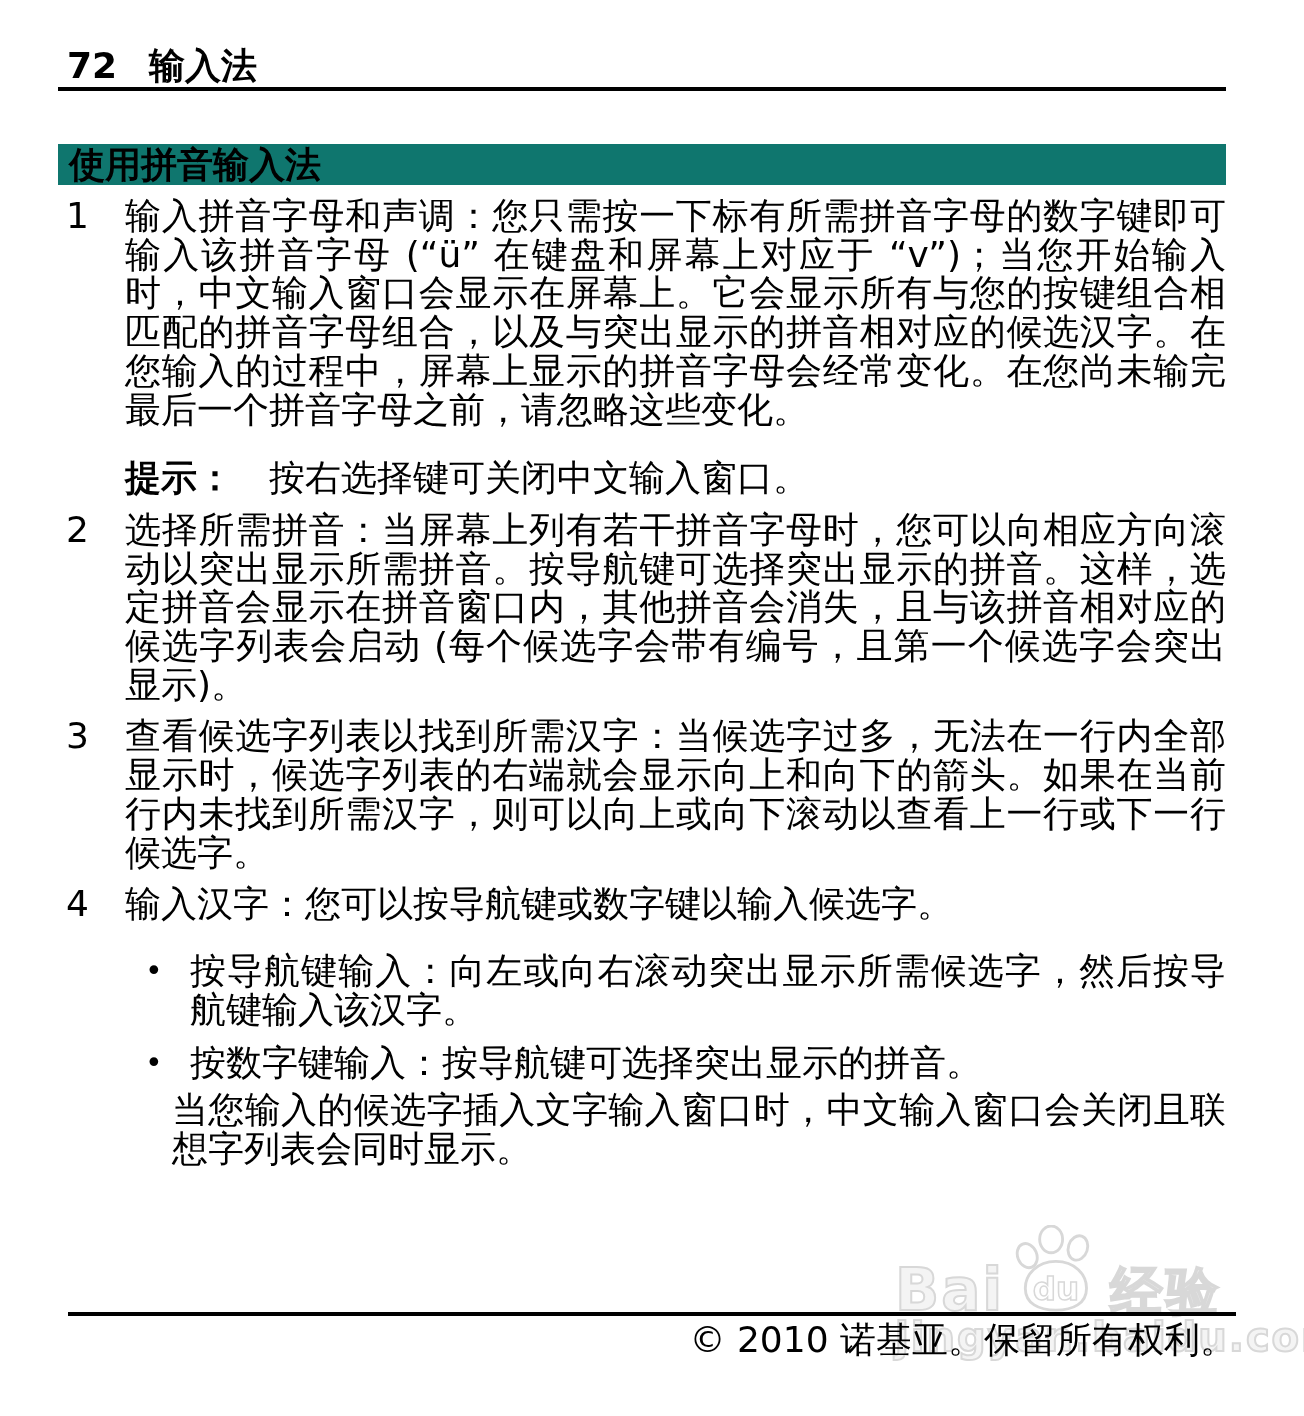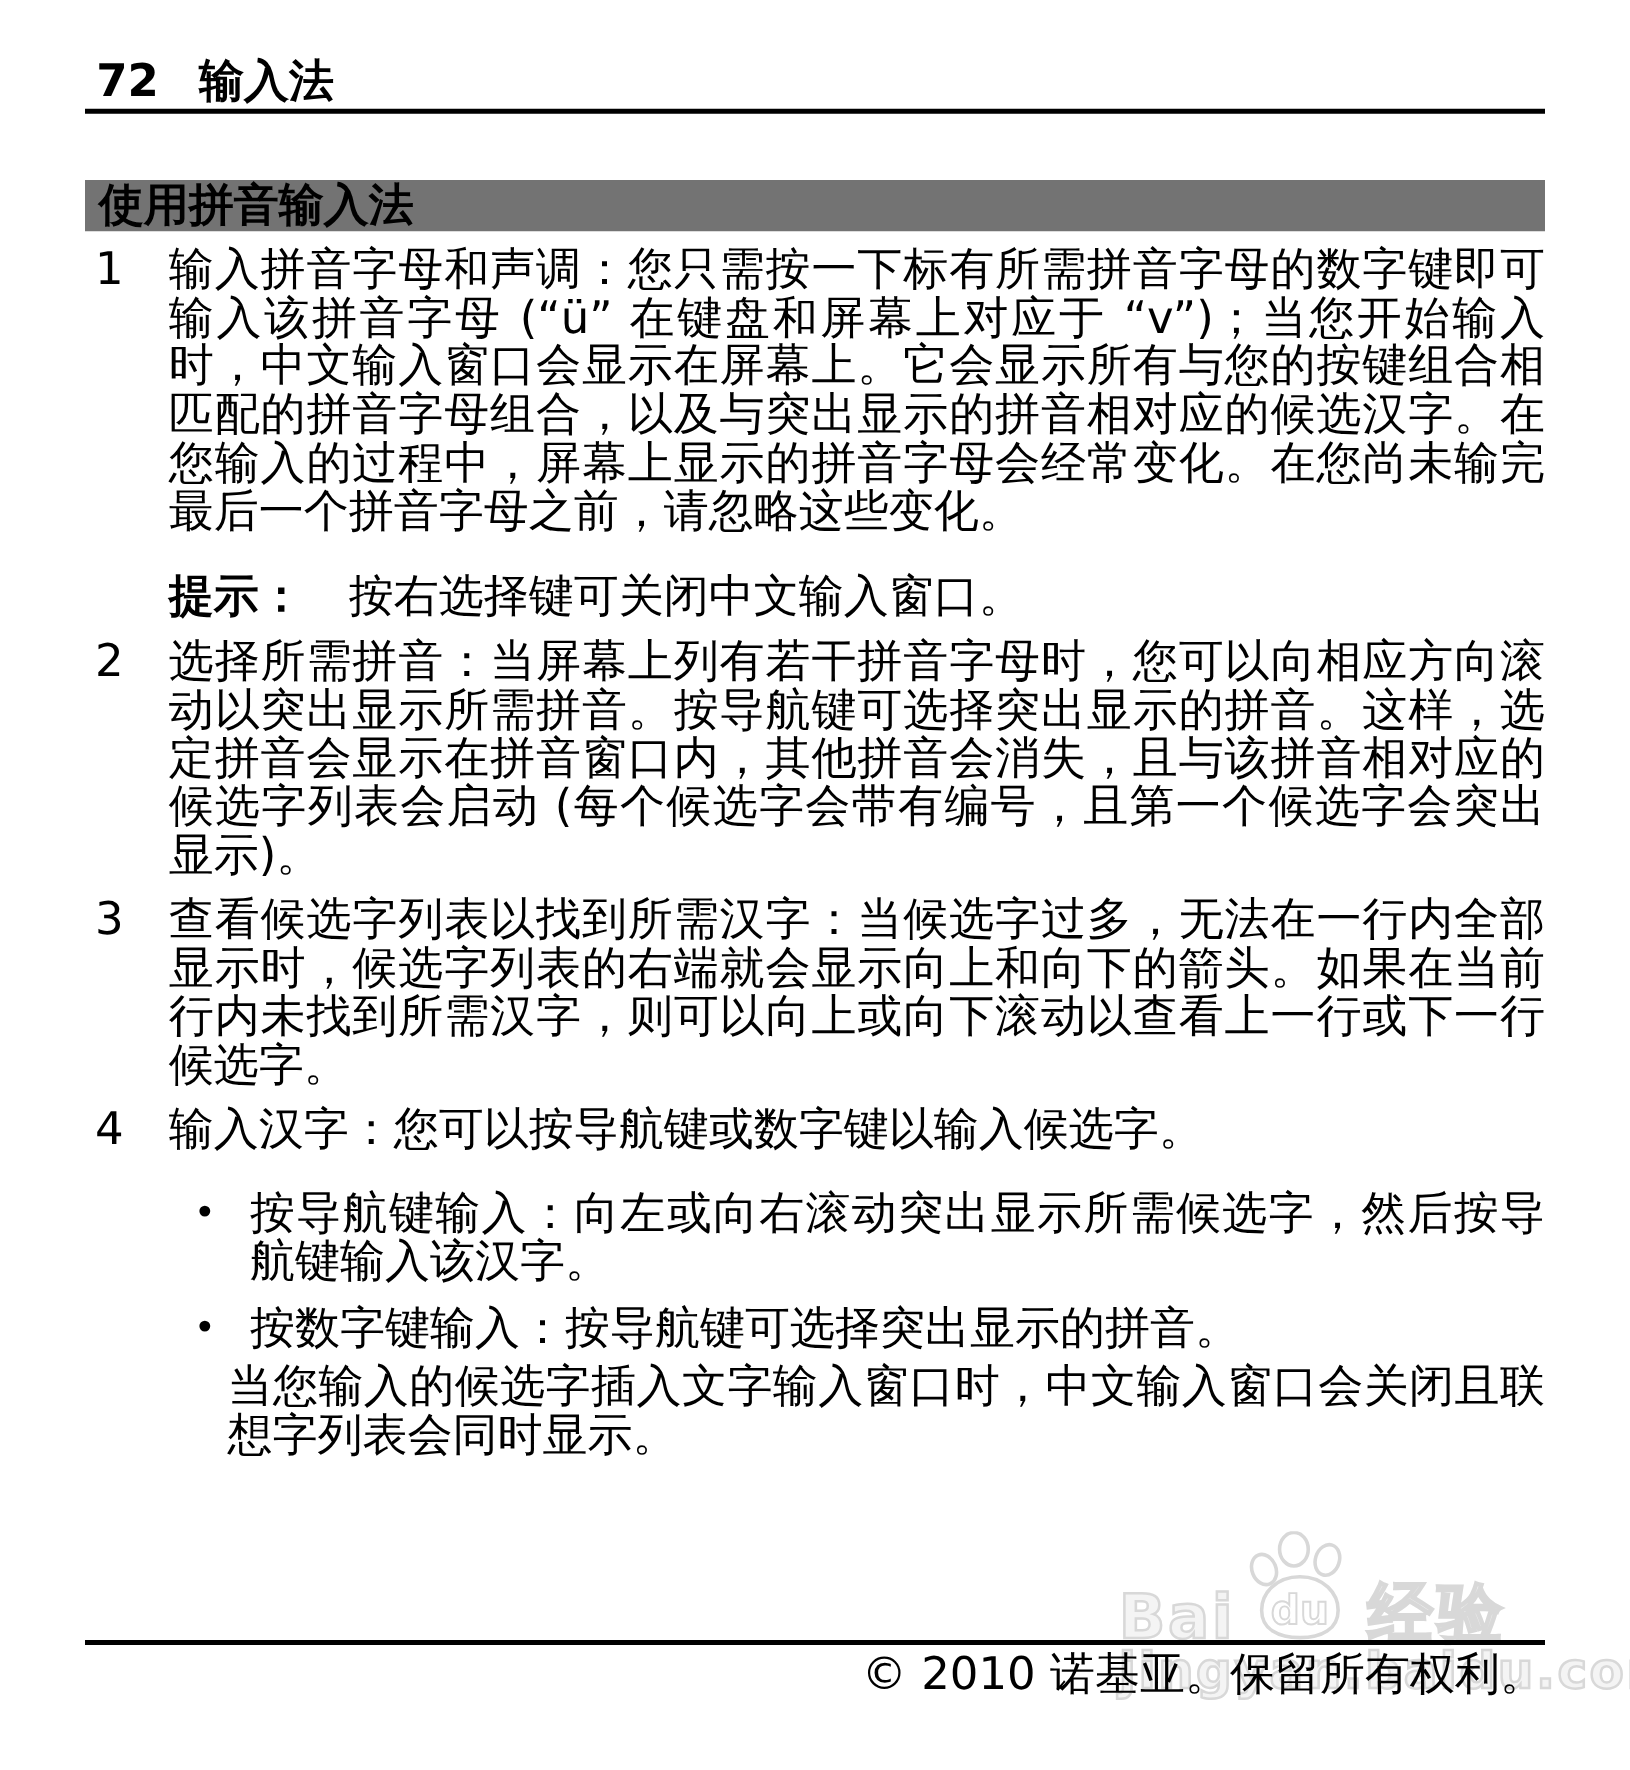--- a/index.html
+++ b/index.html
@@ -4,35 +4,35 @@
 <style>
   * { box-sizing: border-box; }
   html, body { margin: 0; padding: 0; }
   body {
     width: 1304px; height: 1416px;
     background: #ffffff; color: #000;
     font-family: "DejaVu Sans", sans-serif;
     position: relative; overflow: hidden;
   }
   .page { position: absolute; inset: 0; }
-  .content { position: absolute; left: 68px; width: 1168px; top: 0; z-index: 1; }
+  .content { position: absolute; left: 58px; width: 1168px; top: 0; z-index: 1; }
 
   
   .header {
     margin-top: 49px;
     display: flex; gap: 32px;
     padding-left: 9px; padding-bottom: 4px;
     border-bottom: 4px solid #000;
     font-weight: bold; font-size: 36px; line-height: 34px;
   }
 
   
   .section-bar {
     margin-top: 53px; height: 41px; line-height: 41px;
-    background: #737373;
+    background: #0f766e;
     font-weight: bold; font-size: 36px;
     padding-left: 11px;
   }
 
   
   .steps { margin-top: 12px; font-size: 36px; line-height: 38.7px; }
   .step { display: grid; grid-template-columns: 67px 1fr; }
   .step + .step { margin-top: 13px; }
   .num { padding-left: 8px; }
   .para { margin: 0; text-align: justify; text-justify: inter-ideograph; }
@@ -55,21 +55,21 @@
   }
 
   
   .watermark { position: absolute; top: 1225px; left: 895px; z-index: 0; }
   .wm-row { display: flex; align-items: flex-end; height: 88px; }
   .wm-outline {
     color: #f4f4f4;
     -webkit-text-stroke: 2px #d8d8d8;
     font-weight: bold;
   }
-  .wm-bai { font-size: 49px; line-height: 0.78; letter-spacing: 2px; }
+  .wm-bai { font-size: 58px; line-height: 0.78; letter-spacing: 2px; }
   .wm-jy  { font-size: 52px; line-height: 0.85; margin-left: 6px; letter-spacing: 4px; margin-top: 24px; }
   .wm-paw { margin: 0 2px; }
   .wm-url { font-size: 40px; line-height: 1; margin-top: 4px; letter-spacing: 2px; }
 </style>
 </head>
 <body>
 
 <div class="page">
 
   <div class="watermark">

